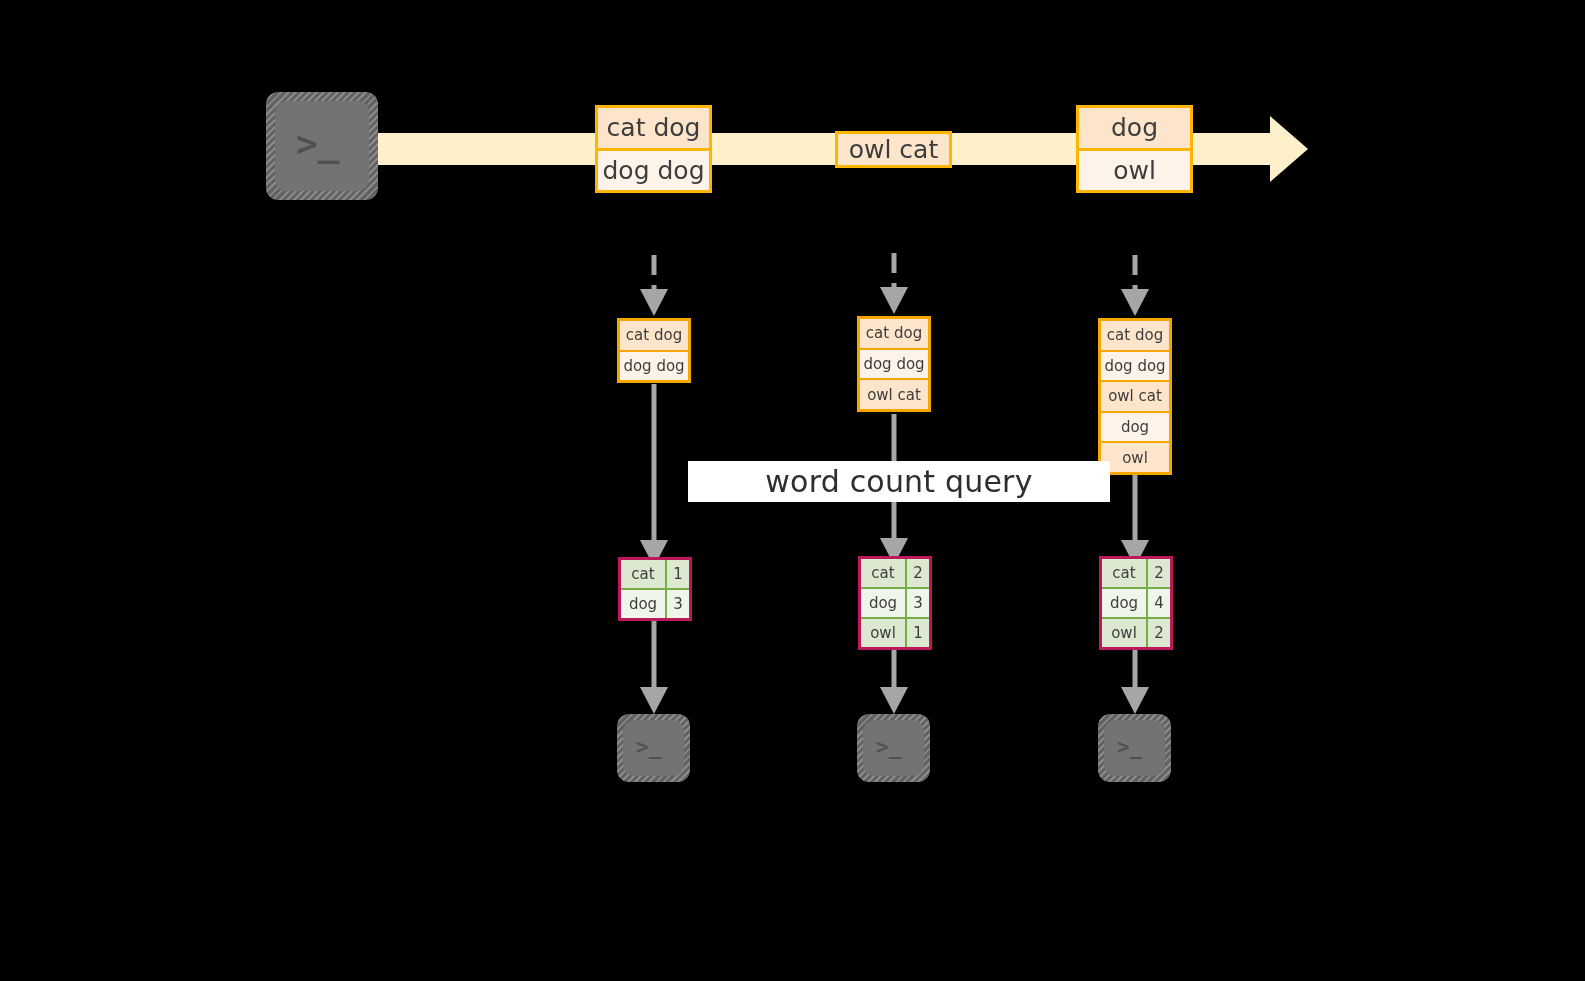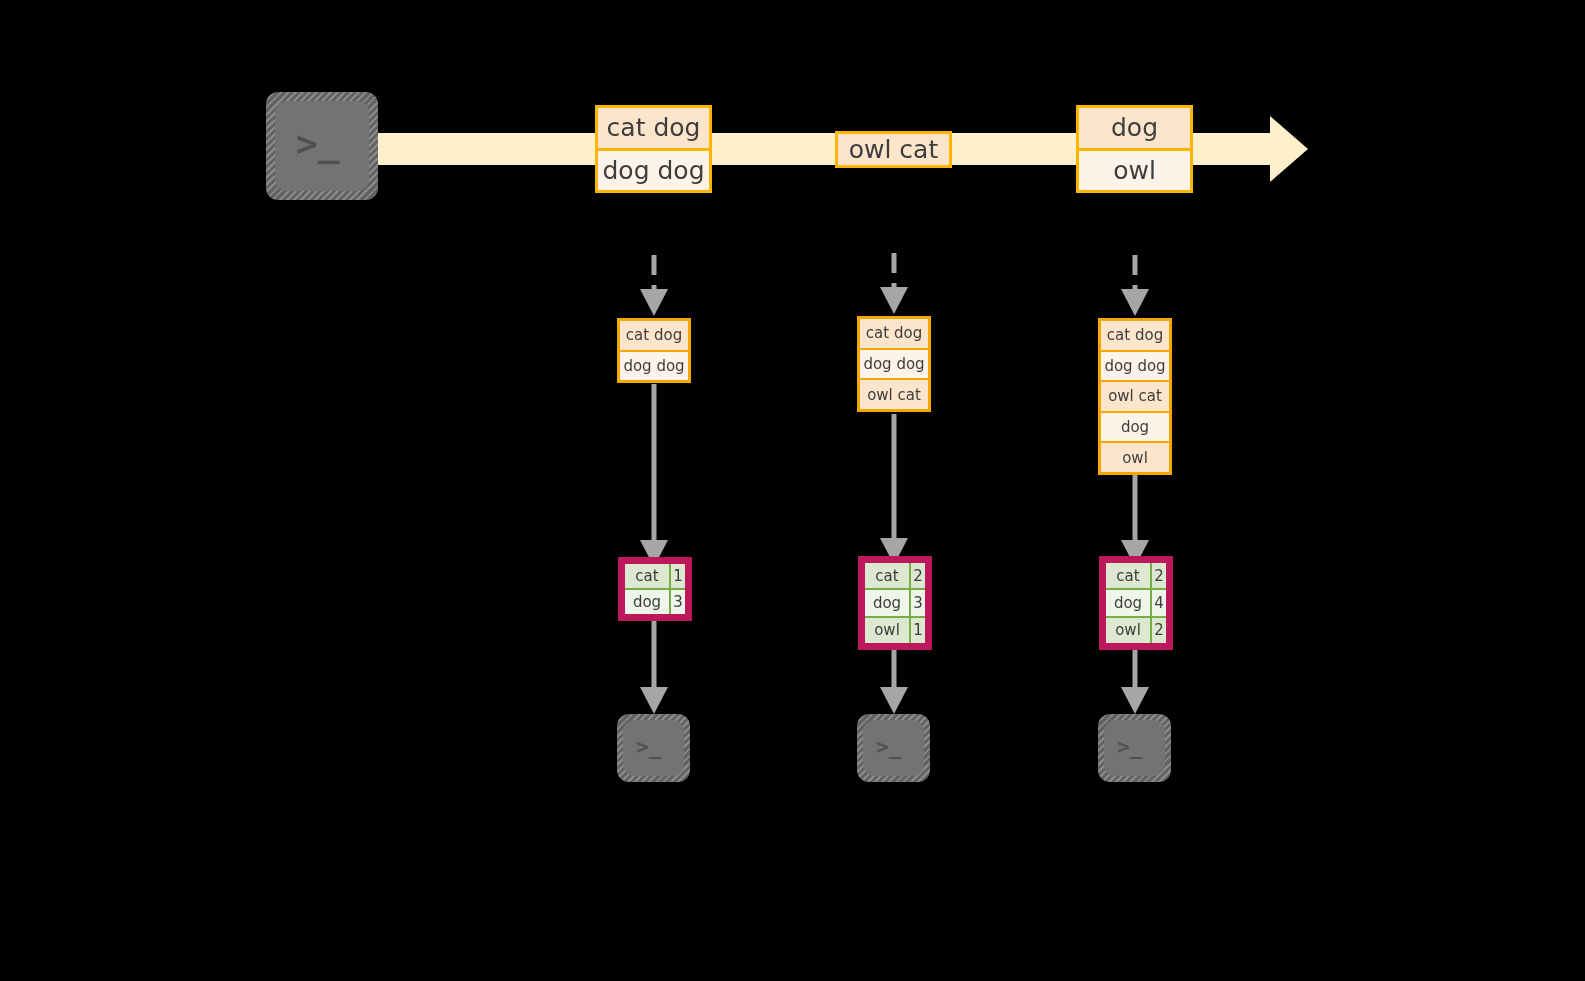--- a/index.html
+++ b/index.html
@@ -100,21 +100,21 @@
     box-sizing: border-box;
   }
   .stack-box .row + .row { border-top: 2px solid #F5A700; }
   .stack-box .row.alt  { background: #FDF3E8; }
   .stack-box .row.dark { background: #FCE5CB; }
 
   
   .res-box {
     position: absolute;
     box-sizing: border-box;
-    border: 7px solid #be185d;
+    border: 3px solid #be185d;
     display: flex;
     flex-direction: column;
     background: #DDE8D0;
   }
   .res-box .rrow {
     flex: 1 1 0;
     display: flex;
     box-sizing: border-box;
   }
   .res-box .rrow + .rrow { border-top: 2px solid #77AD46; }
@@ -284,14 +284,17 @@
       <div class="v">2</div>
     </div>
   </div>
 
   <div class="term" style="left:1098px; top:714px; width:73px; height:68px;">
     <div class="hatch"></div>
     <div class="face" style="left:6px; top:6px; width:61px; height:56px;"></div>
     <div class="glyph" style="left:19px; top:23px; font-size:21px;">&gt;_</div>
   </div>
 
+  <div class="caption-band" style="left:688px; top:461px; width:422px; height:41px;">
+    <span>word count query</span>
+  </div>
 
 </div>
 
 </body></html>

